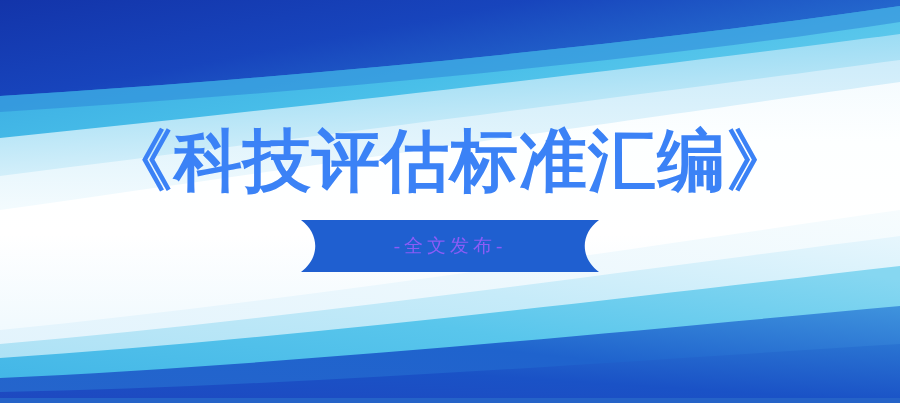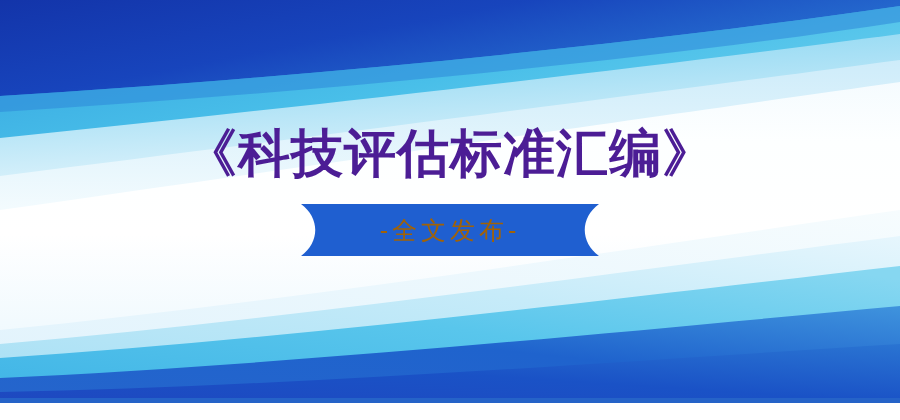--- a/index.html
+++ b/index.html
@@ -46,25 +46,25 @@
     display: flex;
     flex-direction: column;
     align-items: center;
     justify-content: flex-start;
     pointer-events: none;
   }
 
   .title {
     pointer-events: auto;
     margin-top: 127px;
-    font-size: 52px;
+    font-size: 68px;
     line-height: 1;
     letter-spacing: 1px;
     font-weight: 700;
-    color: #4c1d95;
+    color: #3b82f6;
     white-space: nowrap;
     font-family: "DejaVu Sans", "Liberation Sans", sans-serif;
   }
 
   .ribbon-wrap {
     pointer-events: auto;
     position: relative;
     margin-top: 25px;
     width: 298px;
     height: 52px;
@@ -77,26 +77,26 @@
     width: 298px;
     height: 52px;
   }
 
   .ribbon-label {
     position: absolute;
     inset: 0;
     display: flex;
     align-items: center;
     justify-content: center;
-    color: #a16207;
-    font-size: 25px;
+    color: #8b5cf6;
+    font-size: 19px;
     letter-spacing: 4px;
     font-weight: 400;
     white-space: nowrap;
-    font-family: Liberation Sans, sans-serif;
+    font-family: Liberation Serif, serif;
   }
 
   .bottom-strip {
     position: absolute;
     left: 0;
     top: 403px;
     width: 900px;
     height: 17px;
     background: #ffffff;
   }

